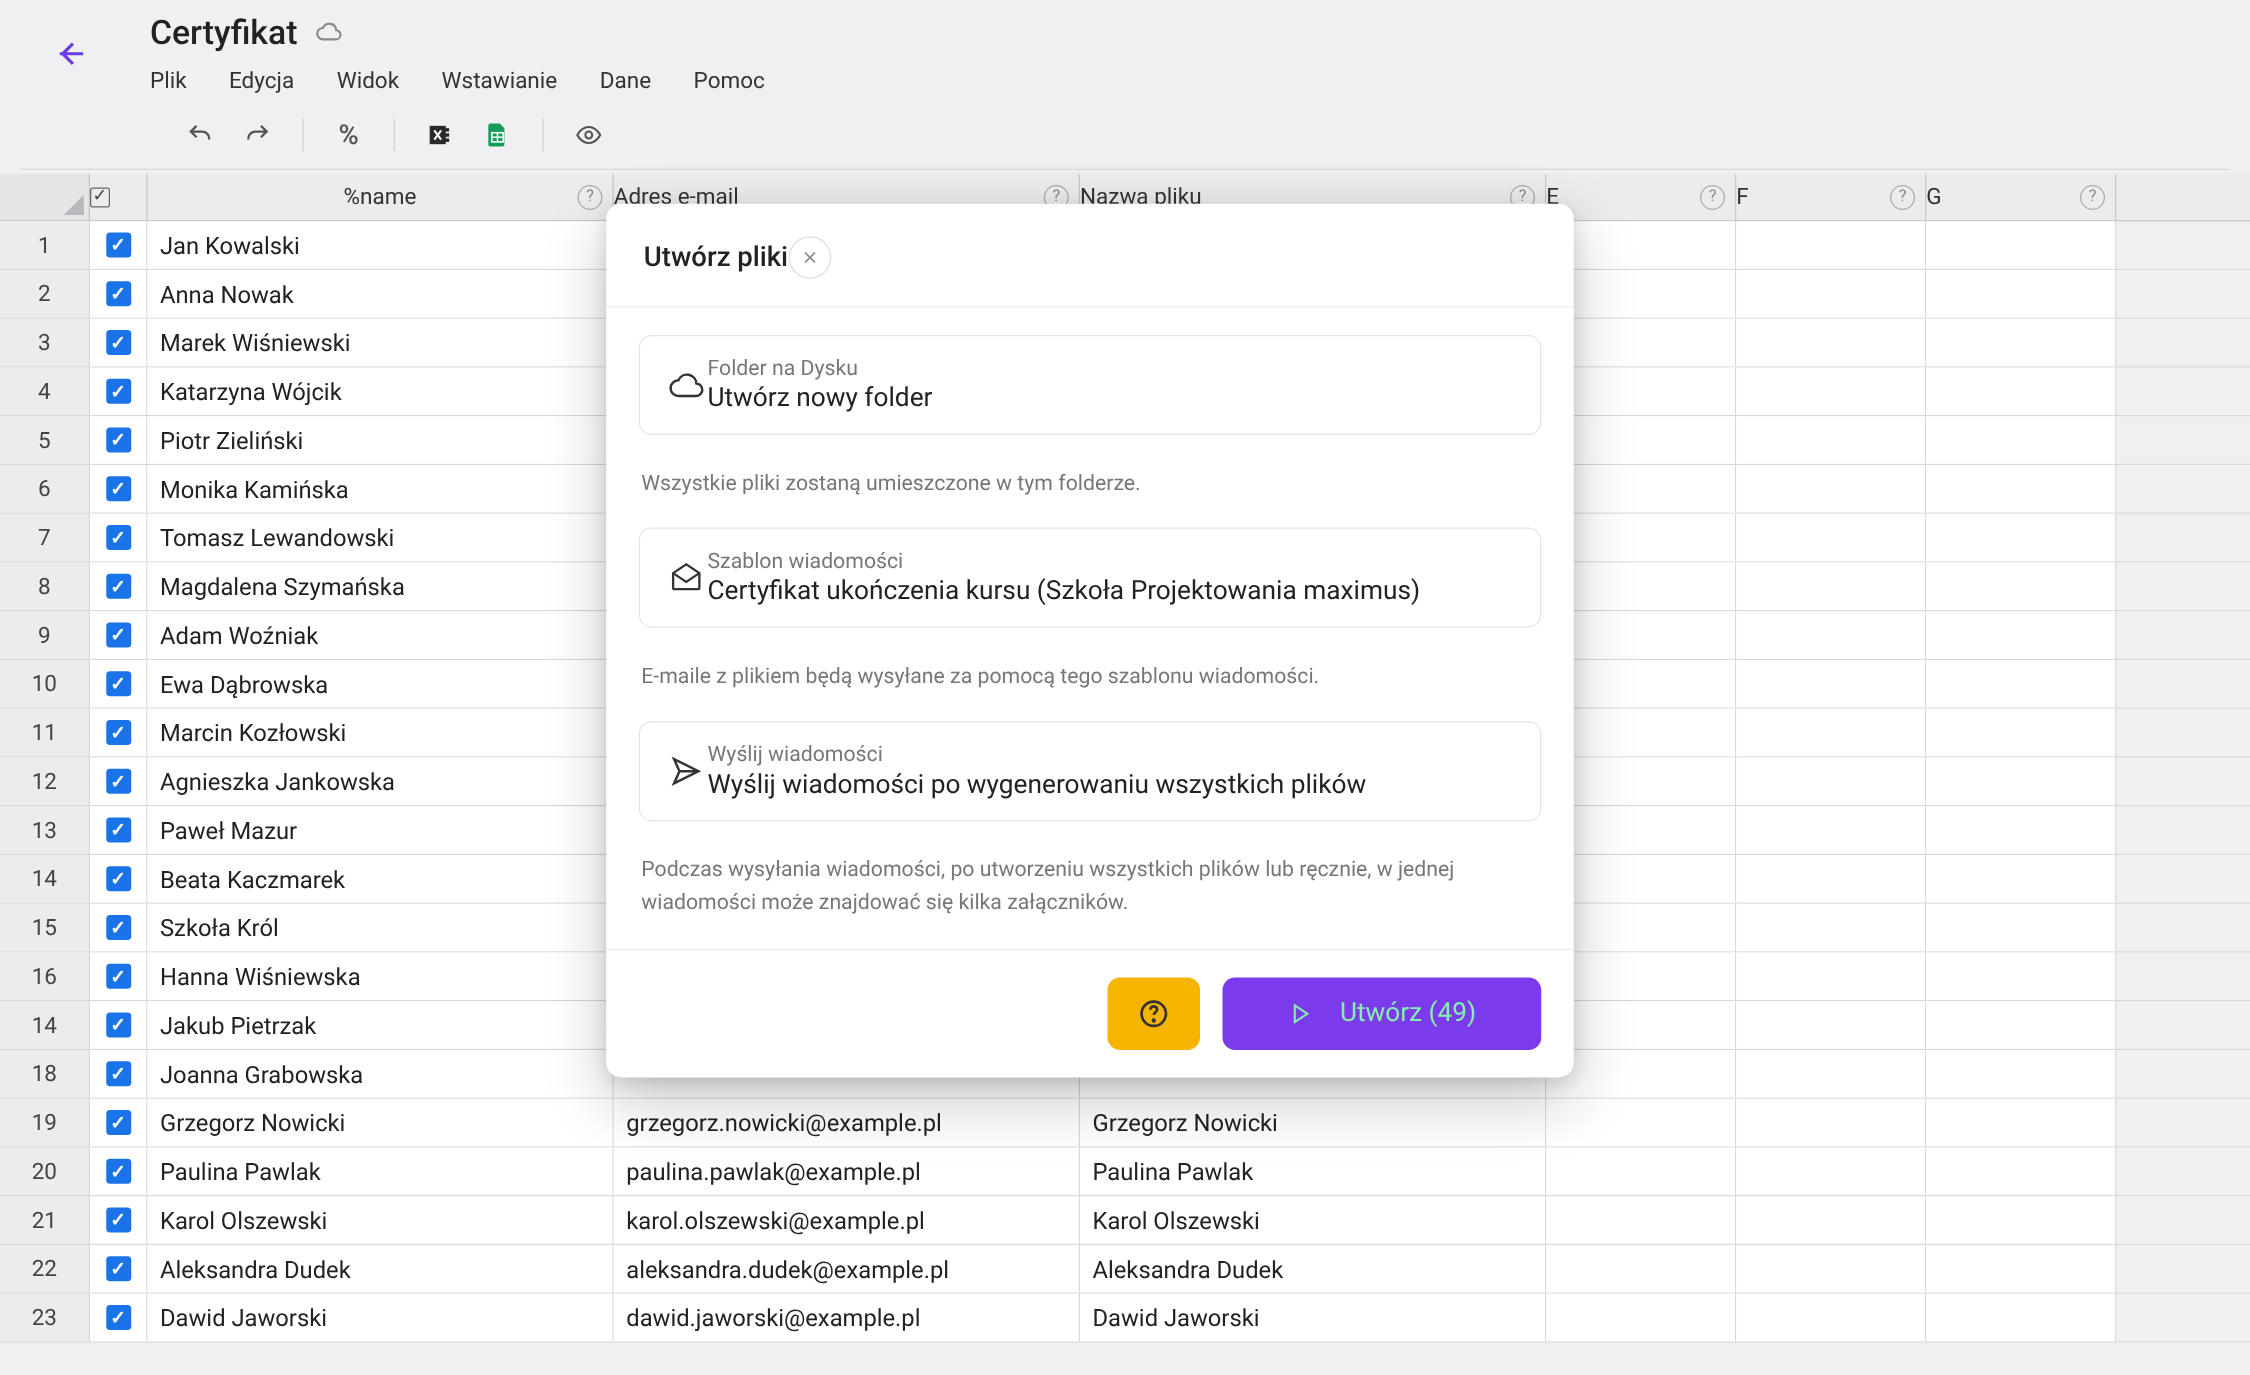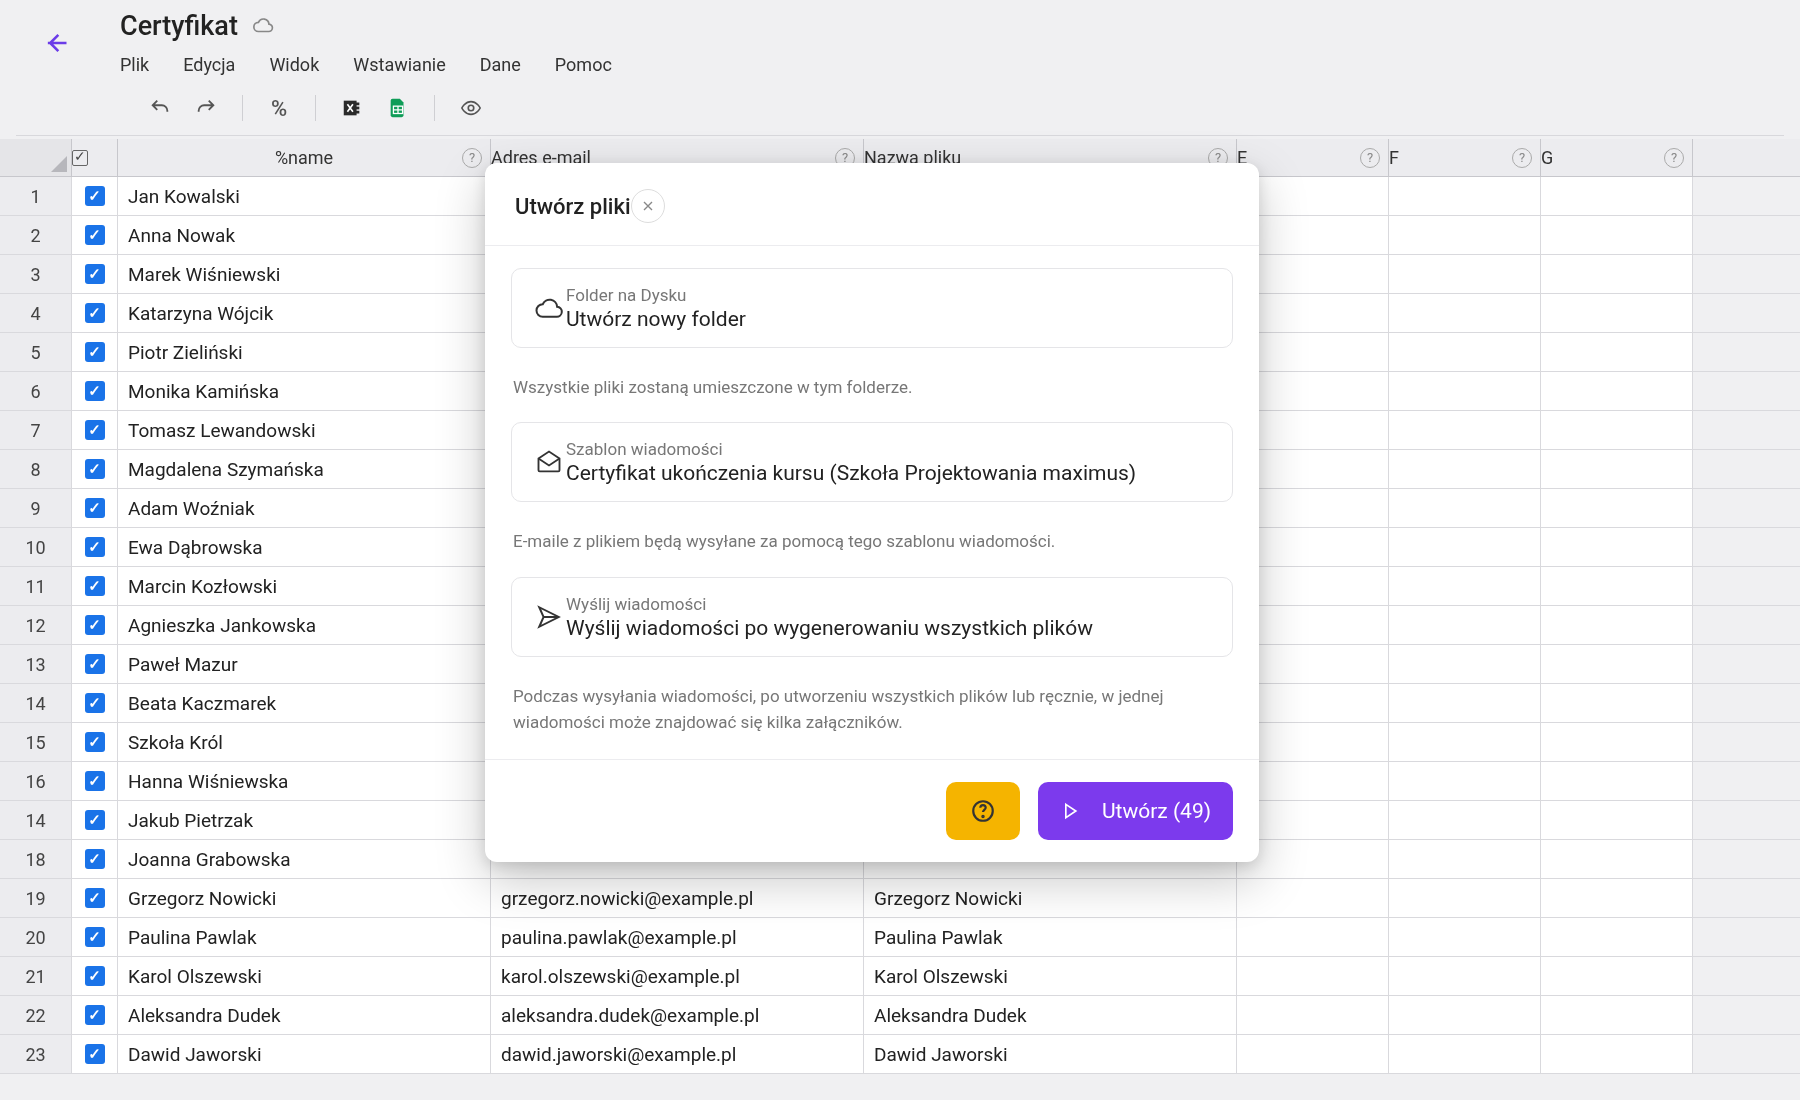--- a/index.html
+++ b/index.html
@@ -57,21 +57,21 @@
   .m-body{padding:22px 26px 12px}
   .card{border:1px solid #e5e5e8;border-radius:10px;padding:16px 20px;display:flex;align-items:center;cursor:pointer;margin-bottom:6px}
   .card-ico{width:34px;height:34px;color:#333;display:flex;align-items:center;justify-content:center;flex-shrink:0}
   .card-txt{overflow:hidden}
   .card-lbl{font-size:17px;color:#777;margin-bottom:2px}
   .card-val{font-size:21px;color:#222;white-space:nowrap;overflow:hidden;text-overflow:clip}
   .hint{font-size:17px;color:#777;margin:26px 2px 22px;line-height:1.55}
   .m-foot{border-top:1px solid #ececef;padding:22px 26px;display:flex;justify-content:flex-end;gap:18px}
   .btn-help{width:74px;height:58px;background:#f5b400;border-radius:10px;display:flex;align-items:center;justify-content:center;color:#333;cursor:pointer}
   .btn-help svg{width:26px;height:26px}
-  .btn-primary{height:58px;padding:0 22px;background:#7c3aed;border-radius:10px;display:flex;align-items:center;gap:22px;color:#ffffff;font-size:21px;cursor:pointer}
+  .btn-primary{height:58px;padding:0 52px;background:#7c3aed;border-radius:10px;display:flex;align-items:center;gap:22px;color:#86efac;font-size:21px;cursor:pointer}
   .btn-primary svg{width:20px;height:20px}
 </style>
 </head>
 <body>
 
 <div class="hdr">
   <div class="hdr-row1">
     <div class="back">
       <svg viewBox="0 0 24 24" width="28" height="28" fill="none" stroke="currentColor" stroke-width="2.2">
           <path d="M14 5l-7 7 7 7M5 12h16"></path>

